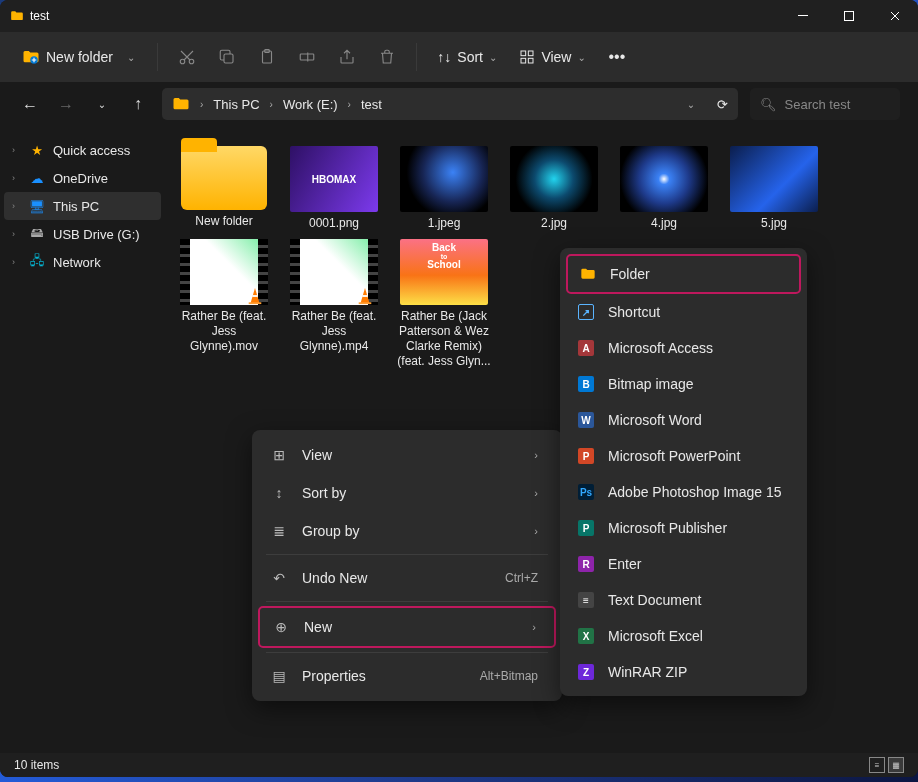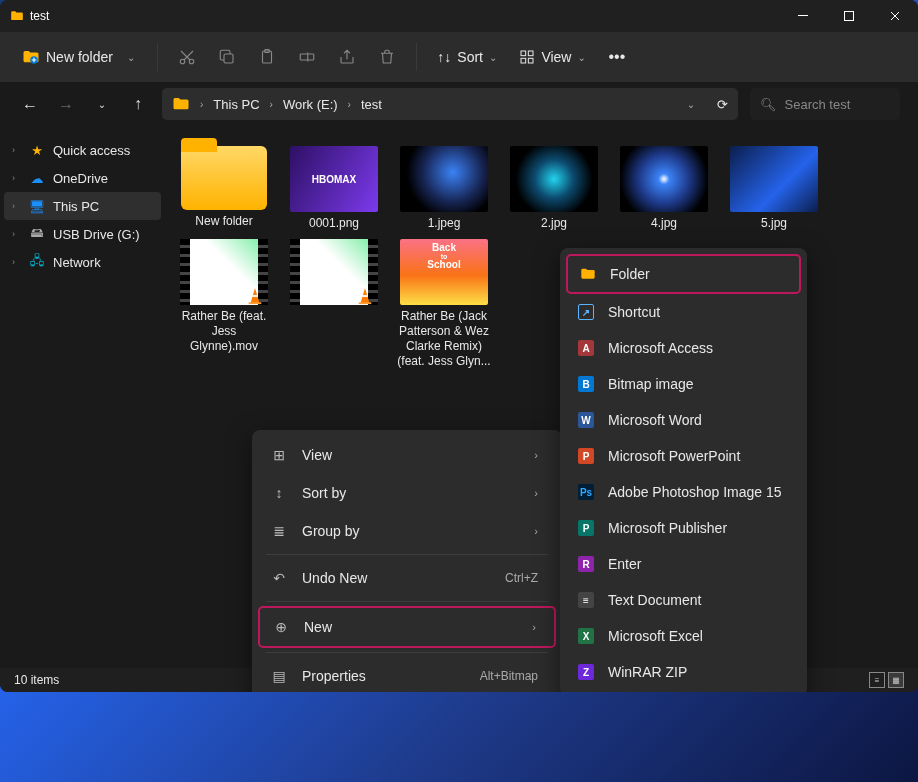--- a/index.html
+++ b/index.html
@@ -1,18 +1,18 @@
 <!DOCTYPE html>
 <html><head>
 <meta charset="utf-8">
 <style>
 * { margin:0; padding:0; box-sizing:border-box; font-family:'Segoe UI',Arial,sans-serif; }
 body { width:918px; height:782px; background:linear-gradient(135deg,#1a3a7a 0%,#2563eb 40%,#1e3a8a 70%,#0c1642 100%); overflow:hidden; position:relative; }
 
-.window { width:918px; height:692px; background:#1a1a1a; position:relative; border-radius:8px; overflow:hidden; }
+.window { width:918px; height:777px; background:#1a1a1a; position:relative; border-radius:8px; overflow:hidden; }
 
 .titlebar { height:32px; background:#202020; display:flex; align-items:center; padding-left:10px; color:#fff; font-size:12px; }
 .titlebar .folder-icon { width:14px; height:14px; margin-right:6px; }
 .titlebar .spacer { flex:1; }
 .win-btn { width:46px; height:32px; display:flex; align-items:center; justify-content:center; color:#fff; font-size:10px; }
 
 .toolbar { height:50px; background:#2c2c2c; display:flex; align-items:center; padding:0 12px; gap:6px; }
 .tb-btn { height:36px; padding:0 10px; display:flex; align-items:center; gap:6px; border-radius:5px; color:#e8e8e8; font-size:14px; }
 .tb-icon { width:34px; height:36px; display:flex; align-items:center; justify-content:center; color:#888; }
 .tb-divider { width:1px; height:28px; background:#3a3a3a; margin:0 6px; }
@@ -278,20 +278,21 @@
               <div class="strip r"></div>
               <div class="art"></div>
               <div class="cone">
                 <svg viewBox="0 0 20 20" width="18" height="18">
                   <path fill="#ff7b00" d="M10 1l5 17H5z"></path>
                   <rect x="3" y="17" width="14" height="2" fill="#ff9e33"></rect>
                   <rect x="7" y="9" width="6" height="2" fill="#fff"></rect>
                 </svg>
               </div>
             </div>
+            <div class="name">Rather Be (feat. Jess Glynne).mp4</div>
           </div>
           <div class="file">
             <div class="thumb bus">
               <div>Back</div>
               <div style="font-size:7px">to</div>
               <div>School</div>
             </div>
             <div class="name">Rather Be (Jack Patterson &amp; Wez Clarke Remix) (feat. Jess Glyn...</div>
           </div>
         </div>

